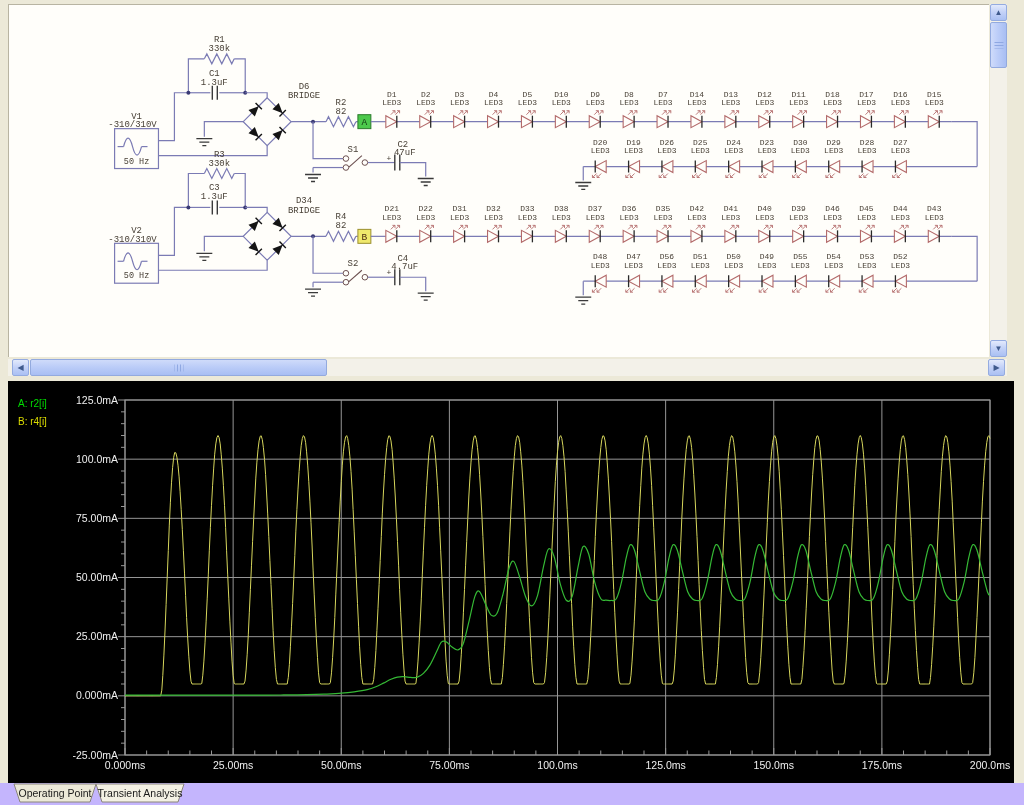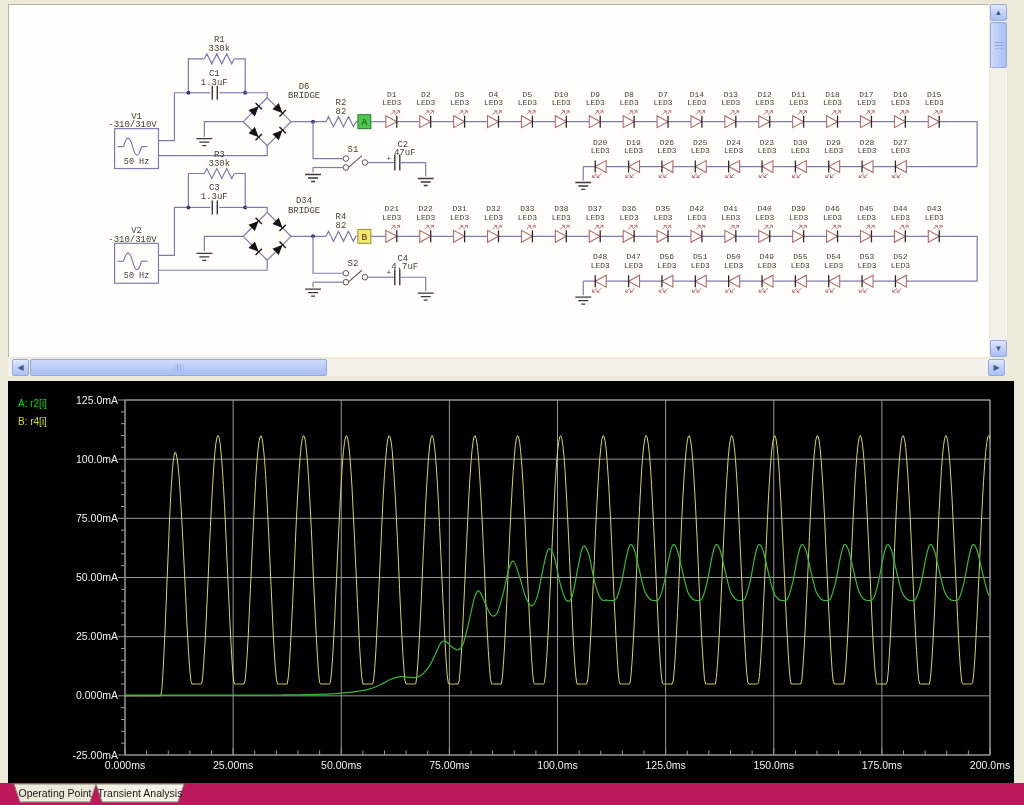--- a/index.html
+++ b/index.html
@@ -9,21 +9,21 @@
   
   .vscroll{position:absolute;left:990px;top:4px;width:17px;height:353px;background:#f3f1e9}
   .hscroll{position:absolute;left:8px;top:359px;width:999px;height:17px;background:#f3f1e9}
   .sb-btn{position:absolute;width:17px;height:17px;background:linear-gradient(#e3eafc,#c5d3f8 45%,#aac0f3);border:1px solid #94abe0;border-radius:2px;box-sizing:border-box;color:#3f5a8d;font-size:8px;line-height:15px;text-align:center;cursor:pointer}
   .sb-thumb{position:absolute;background:linear-gradient(90deg,#cfdbfa,#bccdf8 45%,#a8bef3);border:1px solid #93aade;border-radius:2px;box-sizing:border-box}
   .sb-thumb.h{background:linear-gradient(#cfdbfa,#bccdf8 45%,#a8bef3)}
   .grip{position:absolute;left:50%;top:50%;transform:translate(-50%,-50%);width:9px;height:7px;background:repeating-linear-gradient(90deg,#8fa8e2 0 1px,transparent 1px 3px)}
   .grip.v{width:9px;height:7px;background:repeating-linear-gradient(#8fa8e2 0 1px,transparent 1px 3px)}
   .plot-pane{position:absolute;left:8px;top:381px;width:1006px;height:402px;background:#000}
   .plot-pane svg{display:block;width:100%;height:100%}
-  .tabbar{position:absolute;left:0;top:783px;width:1024px;height:22px;background:#be185d}
+  .tabbar{position:absolute;left:0;top:783px;width:1024px;height:22px;background:#c4b5fd}
   .tabbar svg{display:block}
   .tab-text{font-family:"Liberation Sans",sans-serif;font-size:10.5px;fill:#1a1a1a}
 </style>
 </head>
 <body>
 
 <div class="schem-pane">
   <svg id="schematic-svg" viewBox="8 4 981 353">
       <g>
         <g>

